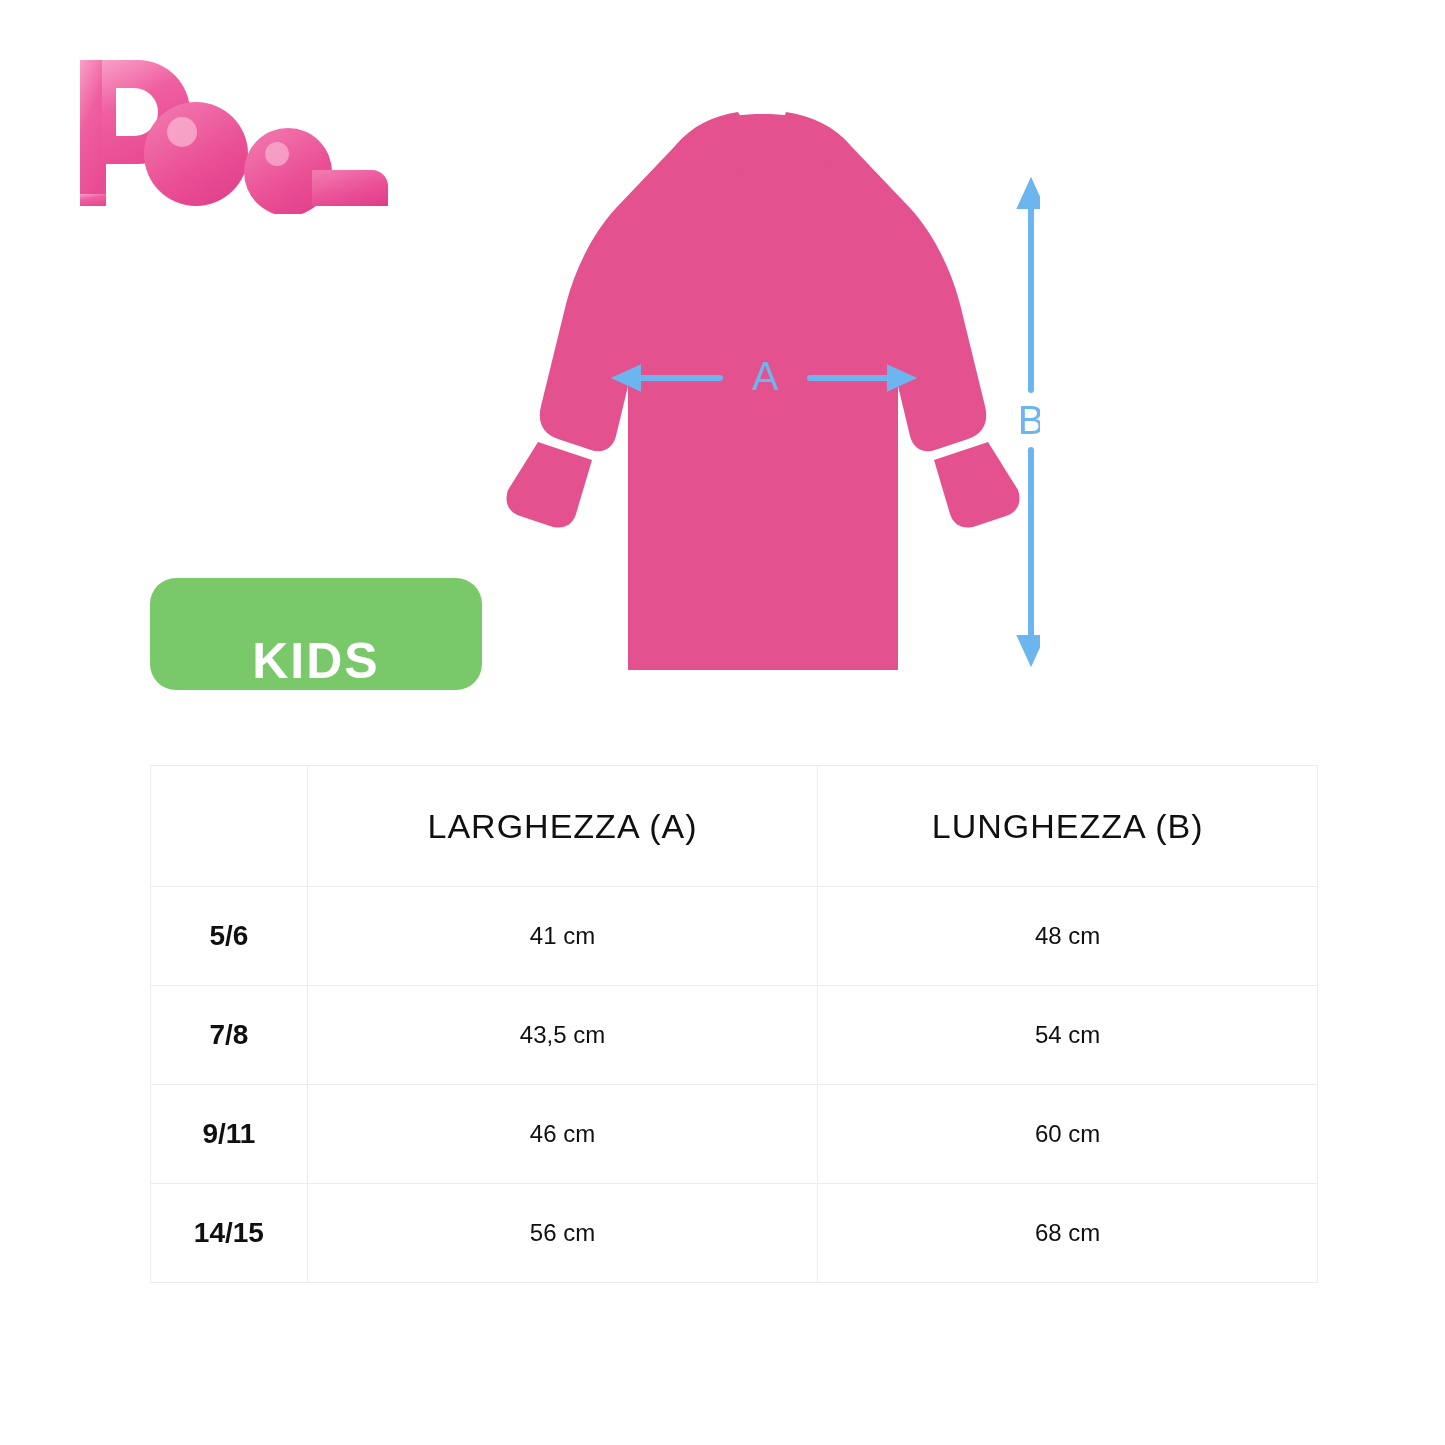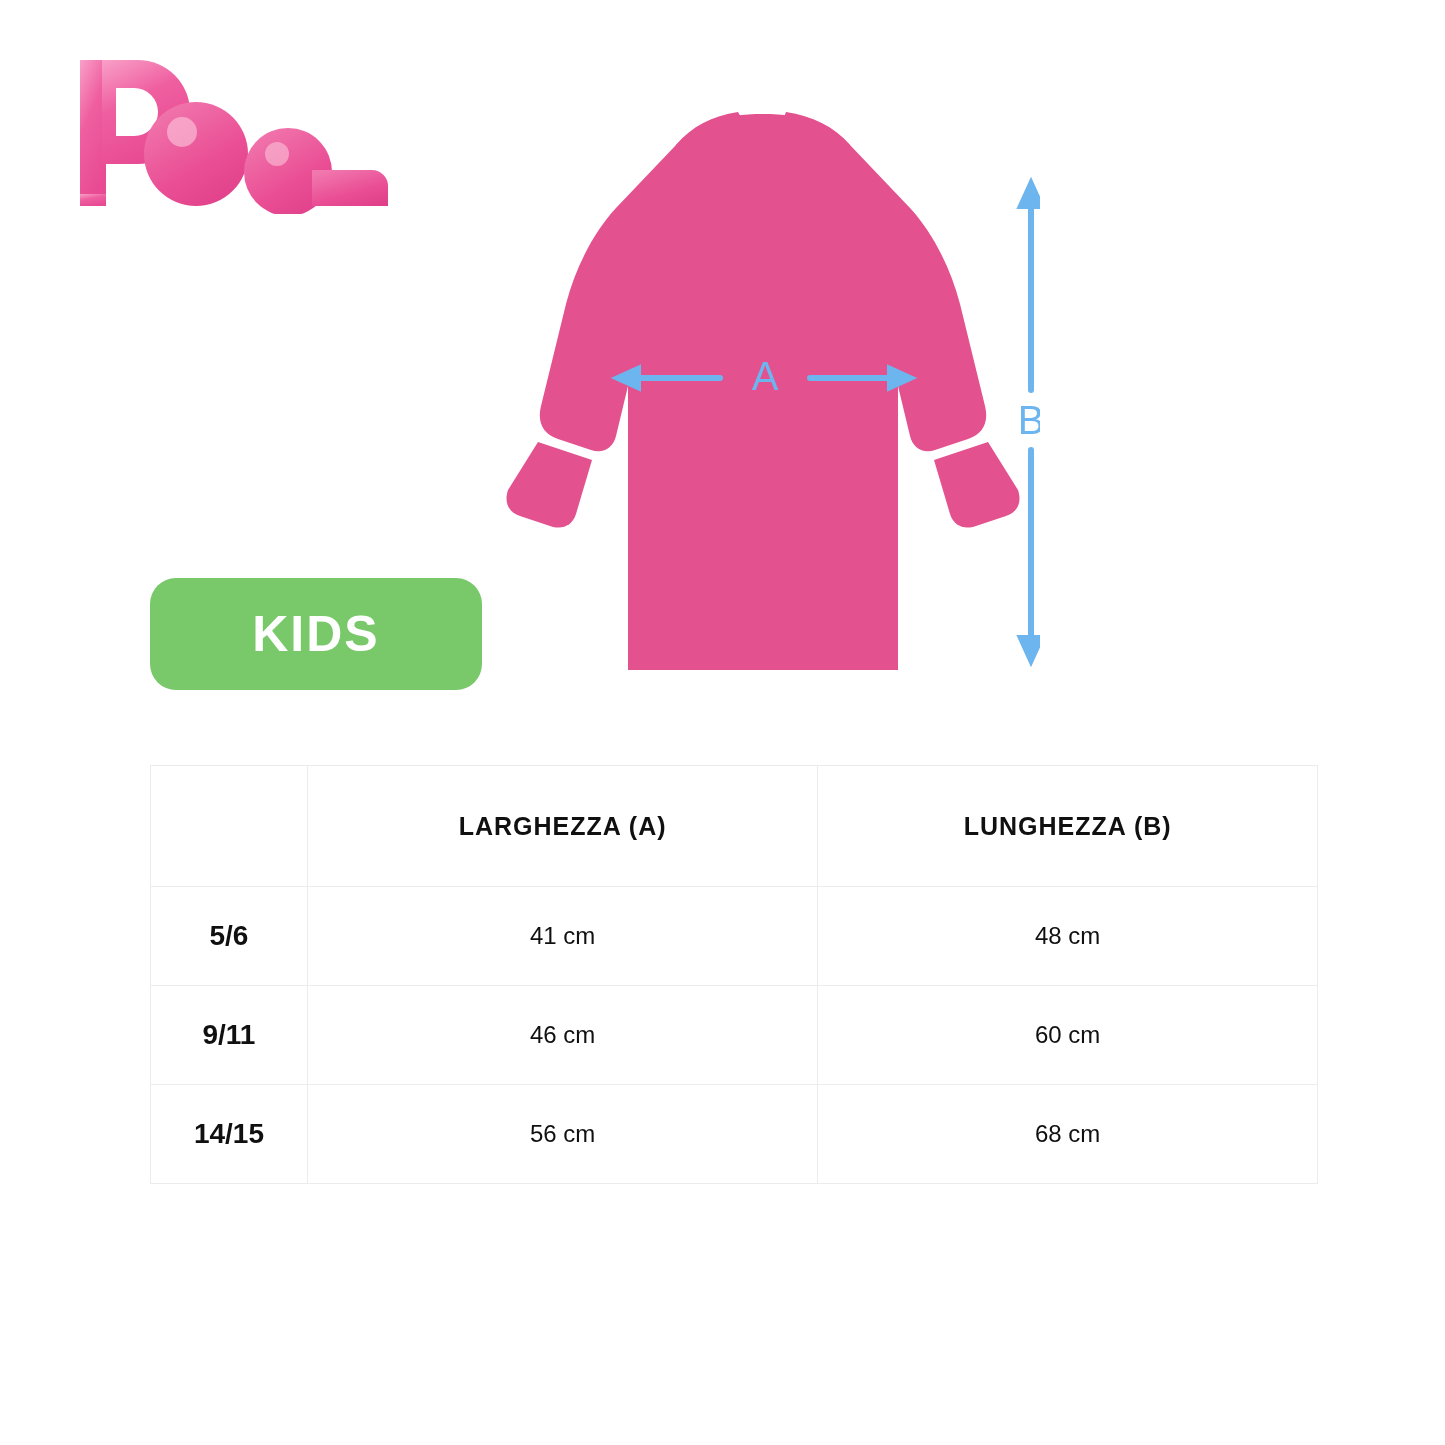--- a/index.html
+++ b/index.html
@@ -36,21 +36,21 @@
   
   .kids-badge {
     position: absolute;
     left: 150px;
     top: 578px;
     width: 332px;
     height: 112px;
     background: #79c96a;
     border-radius: 26px;
     display: flex;
-    align-items: center;
+    align-items: flex-end;
     justify-content: center;
   }
   .kids-badge span {
     color: #ffffff;
     font-size: 50px;
     font-weight: bold;
     letter-spacing: 2px;
   }
 
   
@@ -63,22 +63,22 @@
   }
   .size-table th,
   .size-table td {
     border: 1px solid #ececec;
     height: 96px;
     text-align: center;
     vertical-align: middle;
     color: #101010;
   }
   .size-table th {
-    font-size: 25px;
-    font-weight: bold;
+    font-size: 34px;
+    font-weight: normal;
     letter-spacing: 1px;
     height: 118px;
   }
   .size-table td.size-label {
     font-size: 28px;
     font-weight: bold;
     width: 155px;
   }
   .size-table td.val {
     font-size: 24px;
@@ -189,20 +189,25 @@
       <th class="col-b">LUNGHEZZA (B)</th>
     </tr>
   </thead>
   <tbody>
     <tr>
       <td class="size-label">5/6</td>
       <td class="val">41 cm</td>
       <td class="val">48 cm</td>
     </tr>
     <tr>
+      <td class="size-label">7/8</td>
+      <td class="val">43,5 cm</td>
+      <td class="val">54 cm</td>
+    </tr>
+    <tr>
       <td class="size-label">9/11</td>
       <td class="val">46 cm</td>
       <td class="val">60 cm</td>
     </tr>
     <tr>
       <td class="size-label">14/15</td>
       <td class="val">56 cm</td>
       <td class="val">68 cm</td>
     </tr>
   </tbody>

